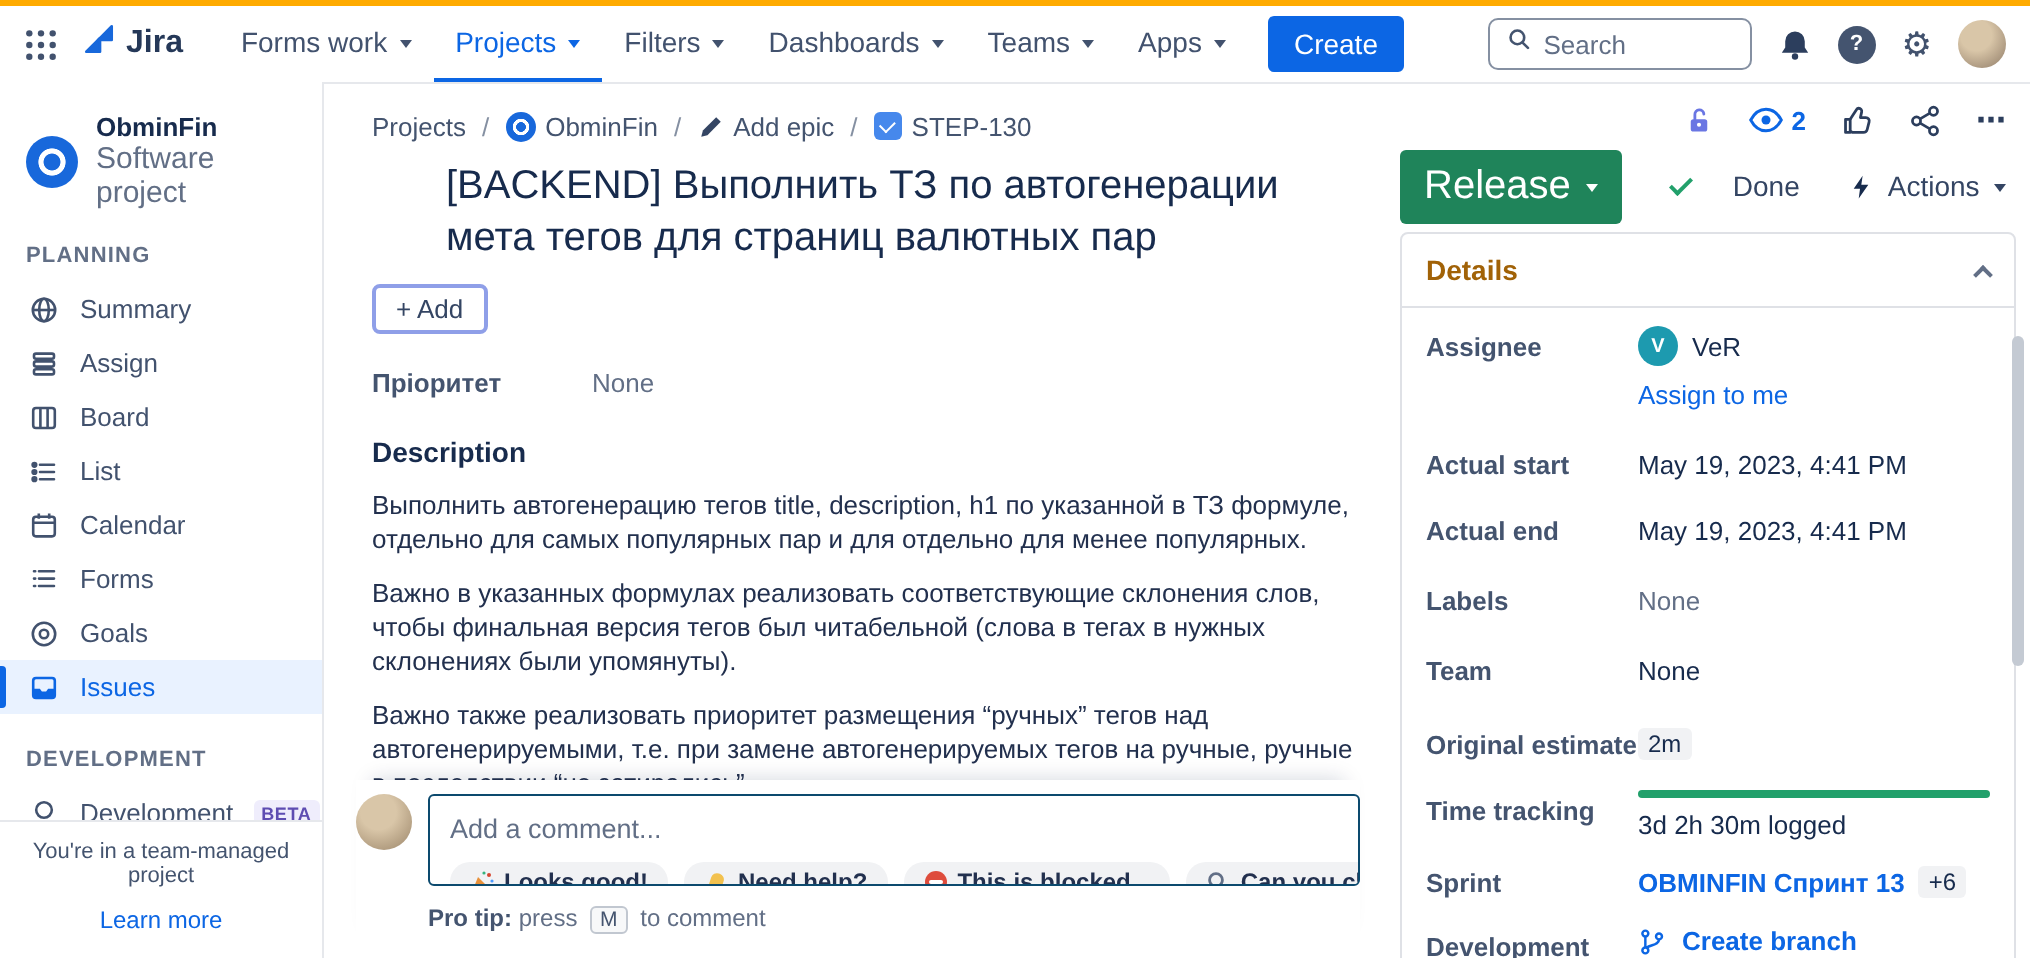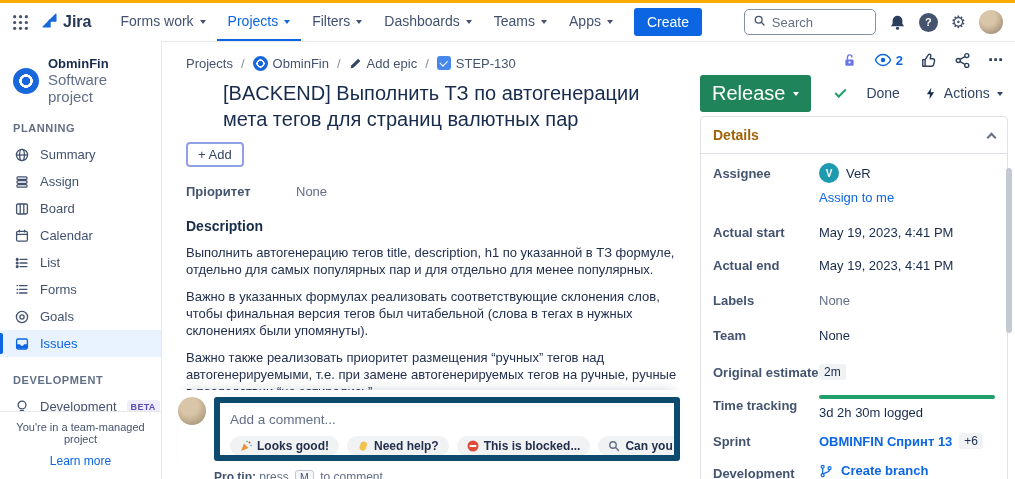--- a/index.html
+++ b/index.html
@@ -93,21 +93,21 @@
   .thumb { width:168px; height:16px; border-radius:3px 3px 0 0; }
   .thumb.a { background:#F1F2F4; }
   .thumb.b { background:#fff; border:1px solid #EBECF0; border-bottom:none; }
 
   
   .comment-wrap { position:absolute; left:178px; top:390px; width:502px; bottom:0; background:#fff;
                   box-shadow:0 -8px 10px -8px rgba(9,30,66,.18); padding-top:7px; }
   .comment-row { display:flex; gap:8px; }
   .c-avatar { width:28px; height:28px; border-radius:50%; flex:0 0 28px;
               background:radial-gradient(circle at 40% 32%, #D9C6A8 0 35%, #9A8468 100%); }
-  .c-box { flex:1; border:6px solid #0c4a6e; border-radius:3px; padding:9px 10px 8px; height:64px;
+  .c-box { flex:1; border:1px solid #0c4a6e; border-radius:3px; padding:9px 10px 8px; height:46px;
            overflow:hidden; cursor:text; }
   .c-ph { font-size:13.5px; color:#626F86; }
   .chips { display:flex; gap:8px; margin-top:9px; white-space:nowrap; align-items:center; }
   .chip { display:inline-flex; align-items:center; gap:5px; background:#F1F2F4; border-radius:14px;
           padding:3px 10px; font-size:12px; font-weight:700; color:#22304E; cursor:pointer; flex:0 0 auto; }
   .protip { margin:9px 0 0 36px; font-size:12px; color:#626F86; }
   .protip b { color:#44546F; font-weight:700; }
   .kbd { display:inline-block; border:1px solid #C1C7D0; border-radius:3px; background:#F7F8F9;
          padding:0 4px; font-size:10.5px; color:#44546F; margin:0 3px; }
 
@@ -259,34 +259,34 @@
     <span>Assign</span>
   </div>
   <div class="side-item">
     <svg width="16" height="16" viewBox="0 0 16 16" fill="none" stroke="currentColor" stroke-width="1.3">
         <rect x="2.6" y="3" width="10.8" height="10" rx="1.4"></rect>
         <path d="M6.2 3 V13 M9.8 3 V13"></path>
       </svg>
     <span>Board</span>
   </div>
   <div class="side-item">
-    <svg width="16" height="16" viewBox="0 0 16 16" fill="none" stroke="currentColor" stroke-width="1.3">
-        <rect x="2.6" y="3.4" width="10.8" height="9.8" rx="1.4"></rect>
-        <path d="M2.6 6.4 H13.4 M5.4 1.8 V4.4 M10.6 1.8 V4.4"></path>
-      </svg>
-    <span>Calendar</span>
-  </div>
-  <div class="side-item">
     <svg width="16" height="16" viewBox="0 0 16 16" fill="none" stroke="currentColor" stroke-width="1.3" stroke-linecap="round">
         <path d="M6 4.4 H13 M6 8 H13 M6 11.6 H13"></path>
         <circle cx="3.2" cy="4.4" r=".9" fill="currentColor"></circle>
         <circle cx="3.2" cy="8" r=".9" fill="currentColor"></circle>
         <circle cx="3.2" cy="11.6" r=".9" fill="currentColor"></circle>
       </svg>
     <span>List</span>
+  </div>
+  <div class="side-item">
+    <svg width="16" height="16" viewBox="0 0 16 16" fill="none" stroke="currentColor" stroke-width="1.3">
+        <rect x="2.6" y="3.4" width="10.8" height="9.8" rx="1.4"></rect>
+        <path d="M2.6 6.4 H13.4 M5.4 1.8 V4.4 M10.6 1.8 V4.4"></path>
+      </svg>
+    <span>Calendar</span>
   </div>
   <div class="side-item">
     <svg width="16" height="16" viewBox="0 0 16 16" fill="none" stroke="currentColor" stroke-width="1.3" stroke-linecap="round">
         <path d="M5.5 3.6 H13 M3 3.6 H3.6 M5.5 7.3 H13 M3 7.3 H3.6 M5.5 11 H13 M3 11 H3.6"></path>
       </svg>
     <span>Forms</span>
   </div>
   <div class="side-item">
     <svg width="16" height="16" viewBox="0 0 16 16" fill="none" stroke="currentColor" stroke-width="1.3">
         <circle cx="8" cy="8" r="5.6"></circle>

